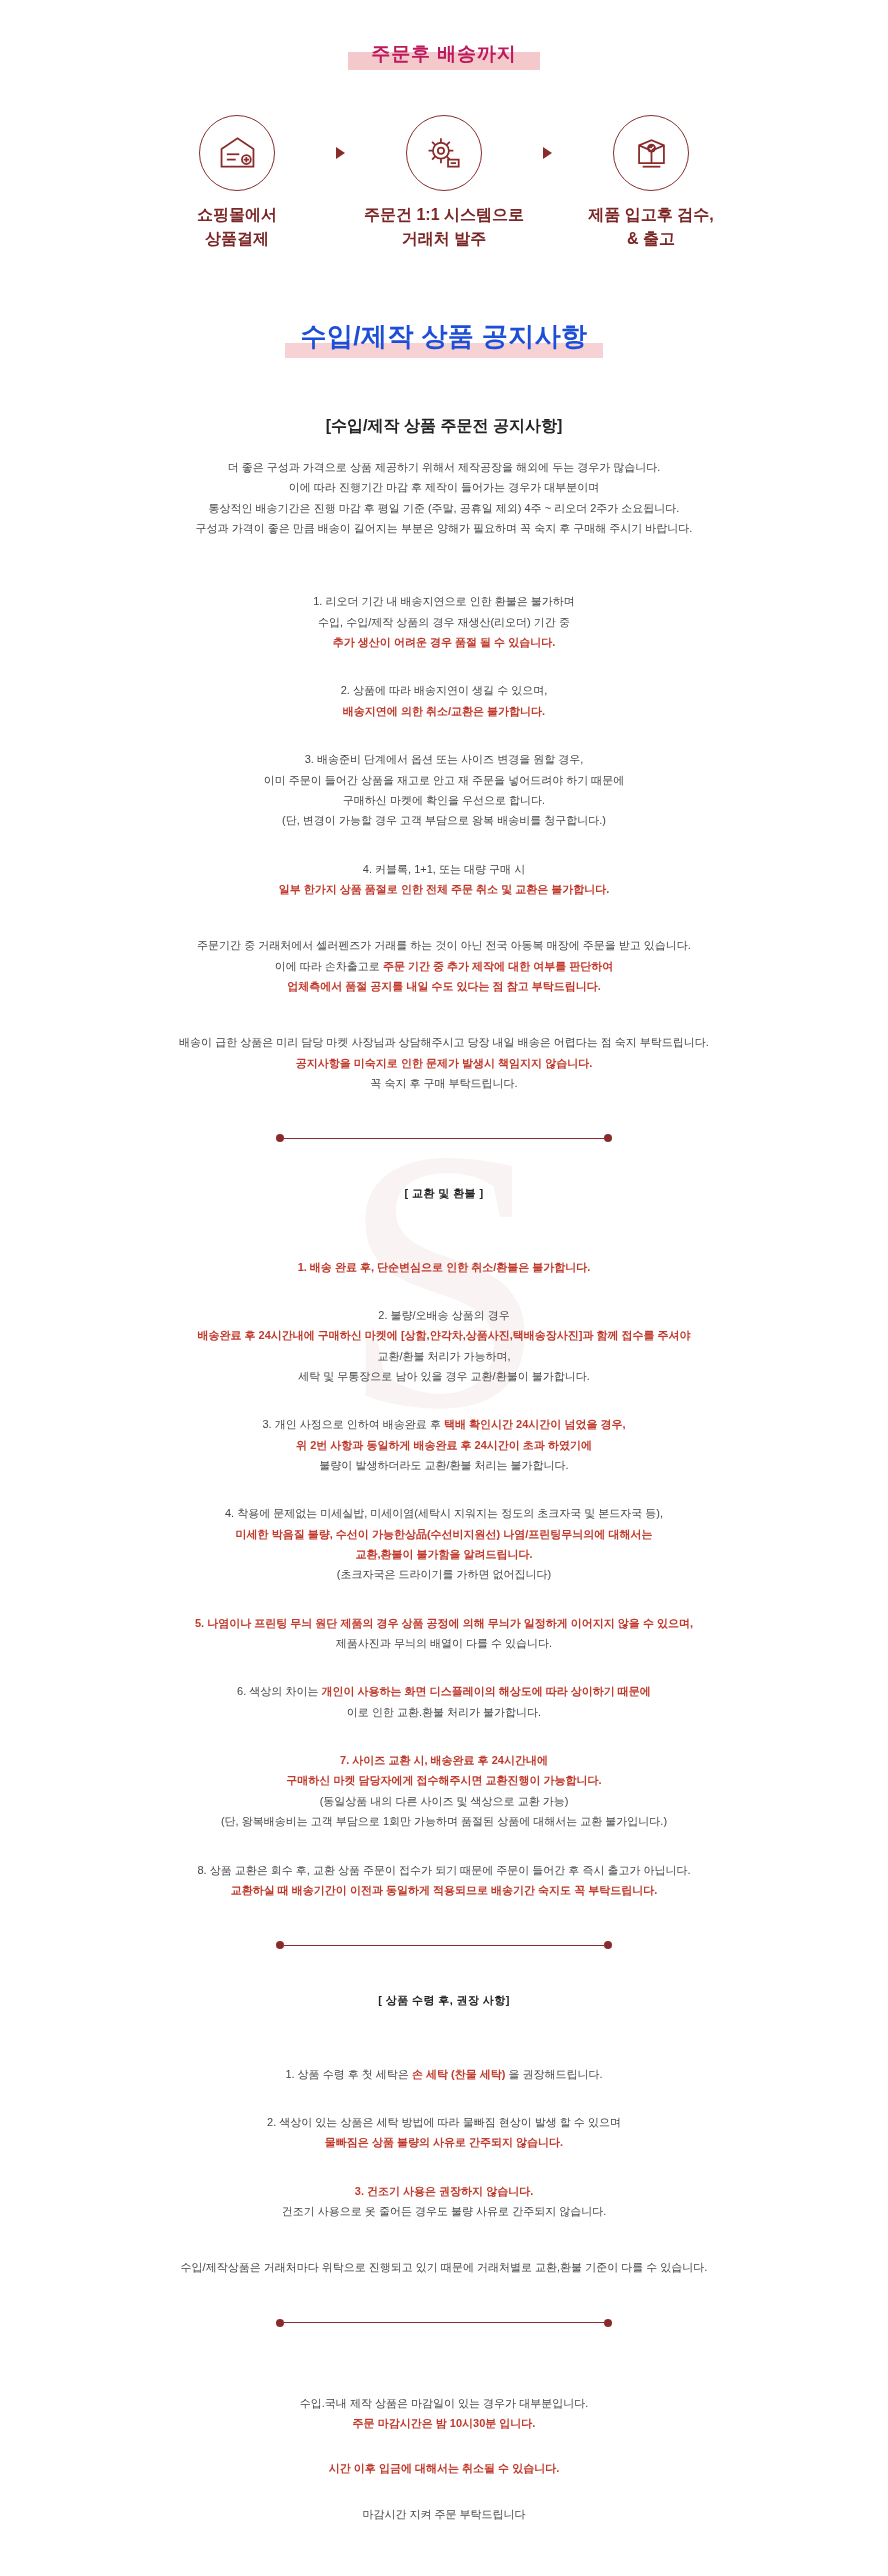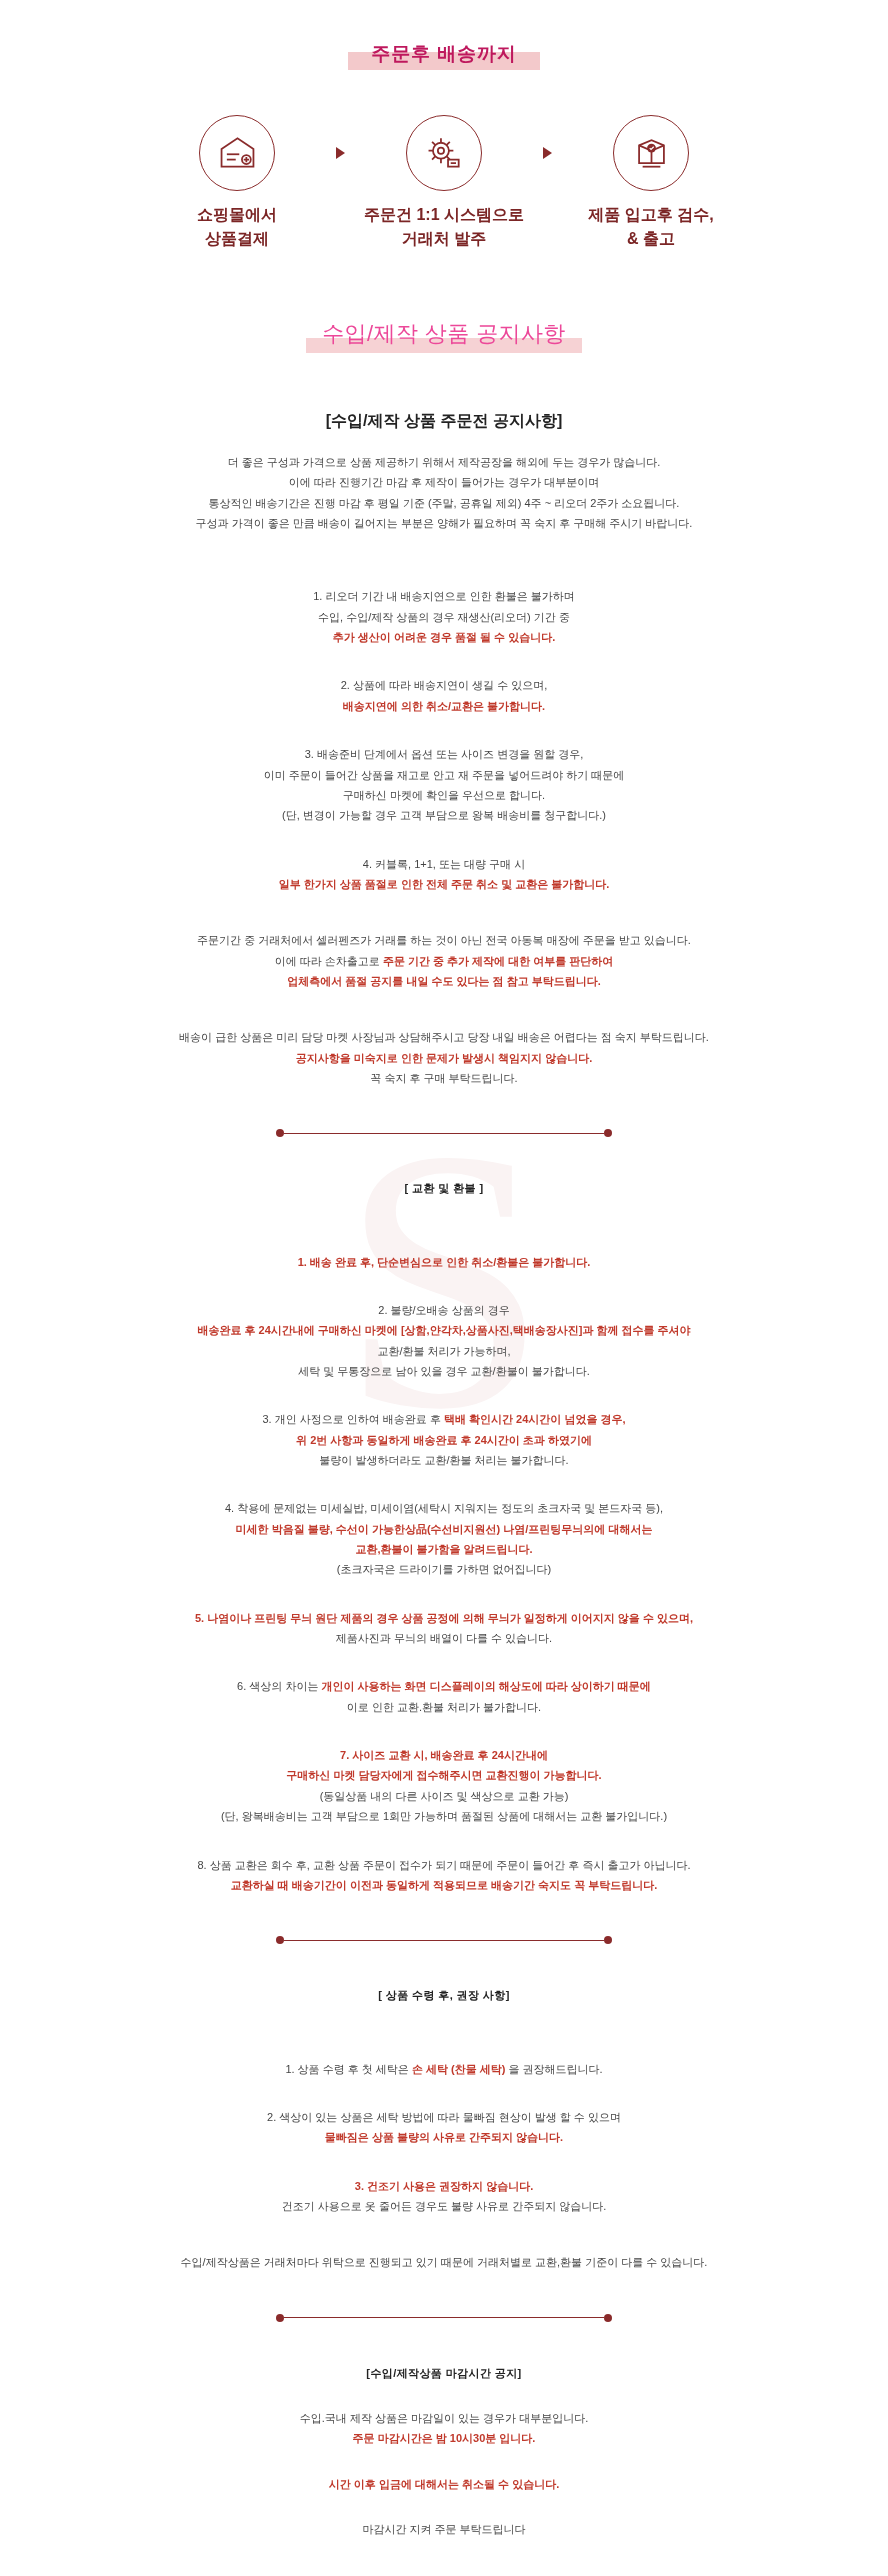--- a/index.html
+++ b/index.html
@@ -106,23 +106,23 @@
   }
 
   
   .section-title-wrap {
     margin-top: 66px;
     text-align: center;
   }
   .section-title {
     display: inline-block;
     position: relative;
-    font-size: 22px;
-    font-weight: normal;
-    color: #ec4899;
+    font-size: 26px;
+    font-weight: bold;
+    color: #1d4ed8;
     letter-spacing: 0.4px;
     padding: 1.8px 16px 4.4px;
   }
   .section-title .hl {
     position: absolute;
     left: 0; right: 0; bottom: 0.9px;
     height: 15px;
     background: #f6d2d4;
     z-index: -1;
   }
@@ -402,21 +402,20 @@
       <p class="para">수입/제작상품은 거래처마다 위탁으로 진행되고 있기 때문에 거래처별로 교환,환불 기준이 다를 수 있습니다.</p>
     </div>
 
     <div class="divider">
       <span class="dot"></span>
       <span class="line"></span>
       <span class="dot"></span>
     </div>
 
     <div class="block">
-      <div class="bracket-title">[수입/제작상품 마감시간 공지]</div>
 
       <div class="gap-28"></div>
       <p class="para">수입.국내 제작 상품은 마감일이 있는 경우가 대부분입니다.</p>
       <p class="para redb">주문 마감시간은 밤 10시30분 입니다.</p>
 
       <div class="gap-28"></div>
       <p class="para redb">시간 이후 입금에 대해서는 취소될 수 있습니다.</p>
 
       <div class="gap-28"></div>
       <p class="para">마감시간 지켜 주문 부탁드립니다</p>

